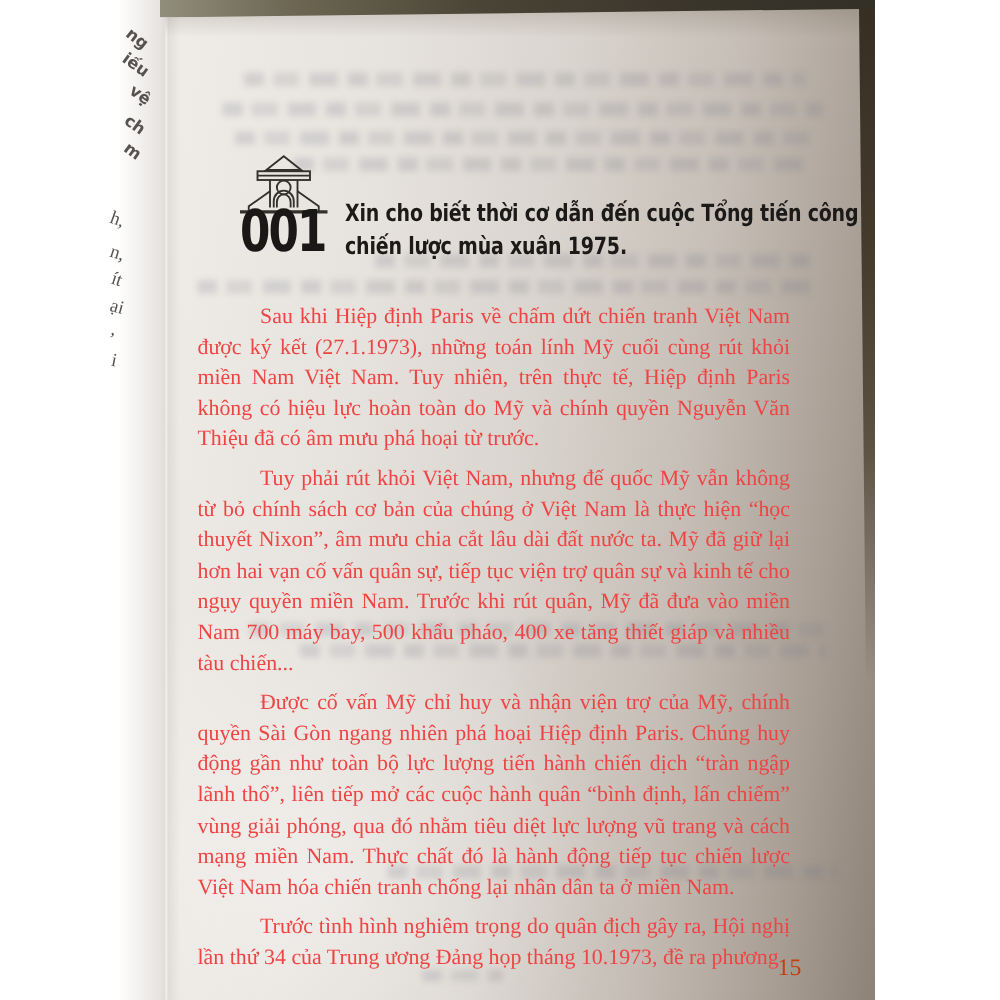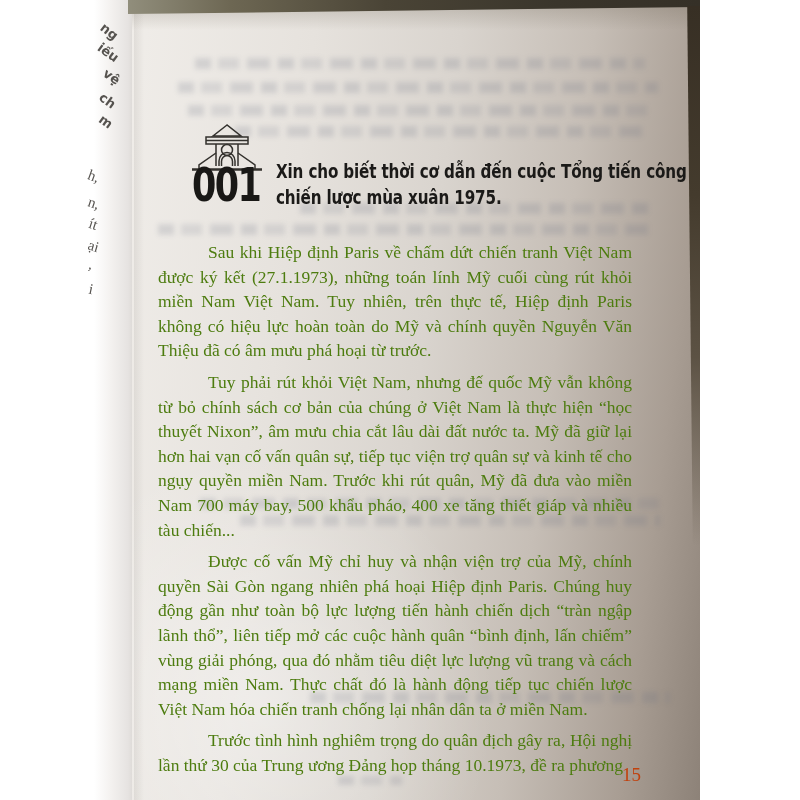--- a/index.html
+++ b/index.html
@@ -66,21 +66,21 @@
   .question {
     position:absolute; left:276px; top:158px;
     font-family:"DejaVu Sans", sans-serif; font-weight:bold; font-size:19px;
     line-height:26px; letter-spacing:-0.2px; color:#1b1a18; white-space:nowrap;
     transform:scaleX(0.80); transform-origin:left top;
   }
 
   
   .text-block {
     position:absolute; left:158px; top:240px; width:474px;
-    color:#4d7c0f; font-size:17.5px; line-height:24.6px; text-align:justify;
+    color:#ef4444; font-size:17.5px; line-height:24.6px; text-align:justify;
   }
   .text-block p { margin:0 0 7px 0; text-indent:50px; }
   .text-block p:last-child { margin-bottom:0; }
 
   .page-num { position:absolute; left:622px; top:764px; font-size:19px; color:#c2410c; }
 </style>
 </head>
 <body>
 
 <div class="photo">
@@ -130,17 +130,17 @@
   <div class="qnum">001</div>
   <div class="question">
     <div>Xin cho biết thời cơ dẫn đến cuộc Tổng tiến công</div>
     <div>chiến lược mùa xuân 1975.</div>
   </div>
 
   <div class="text-block">
     <p>Sau khi Hiệp định Paris về chấm dứt chiến tranh Việt Nam được ký kết (27.1.1973), những toán lính Mỹ cuối cùng rút khỏi miền Nam Việt Nam. Tuy nhiên, trên thực tế, Hiệp định Paris không có hiệu lực hoàn toàn do Mỹ và chính quyền Nguyễn Văn Thiệu đã có âm mưu phá hoại từ trước.</p>
     <p>Tuy phải rút khỏi Việt Nam, nhưng đế quốc Mỹ vẫn không từ bỏ chính sách cơ bản của chúng ở Việt Nam là thực hiện “học thuyết Nixon”, âm mưu chia cắt lâu dài đất nước ta. Mỹ đã giữ lại hơn hai vạn cố vấn quân sự, tiếp tục viện trợ quân sự và kinh tế cho ngụy quyền miền Nam. Trước khi rút quân, Mỹ đã đưa vào miền Nam 700 máy bay, 500 khẩu pháo, 400 xe tăng thiết giáp và nhiều tàu chiến...</p>
     <p>Được cố vấn Mỹ chỉ huy và nhận viện trợ của Mỹ, chính quyền Sài Gòn ngang nhiên phá hoại Hiệp định Paris. Chúng huy động gần như toàn bộ lực lượng tiến hành chiến dịch “tràn ngập lãnh thổ”, liên tiếp mở các cuộc hành quân “bình định, lấn chiếm” vùng giải phóng, qua đó nhằm tiêu diệt lực lượng vũ trang và cách mạng miền Nam. Thực chất đó là hành động tiếp tục chiến lược Việt Nam hóa chiến tranh chống lại nhân dân ta ở miền Nam.</p>
-    <p>Trước tình hình nghiêm trọng do quân địch gây ra, Hội nghị lần thứ 30 của Trung ương Đảng họp tháng 10.1973, đề ra phương</p>
+    <p>Trước tình hình nghiêm trọng do quân địch gây ra, Hội nghị lần thứ 34 của Trung ương Đảng họp tháng 10.1973, đề ra phương</p>
   </div>
 
   <div class="page-num">15</div>
 </div>
 
 </body></html>

